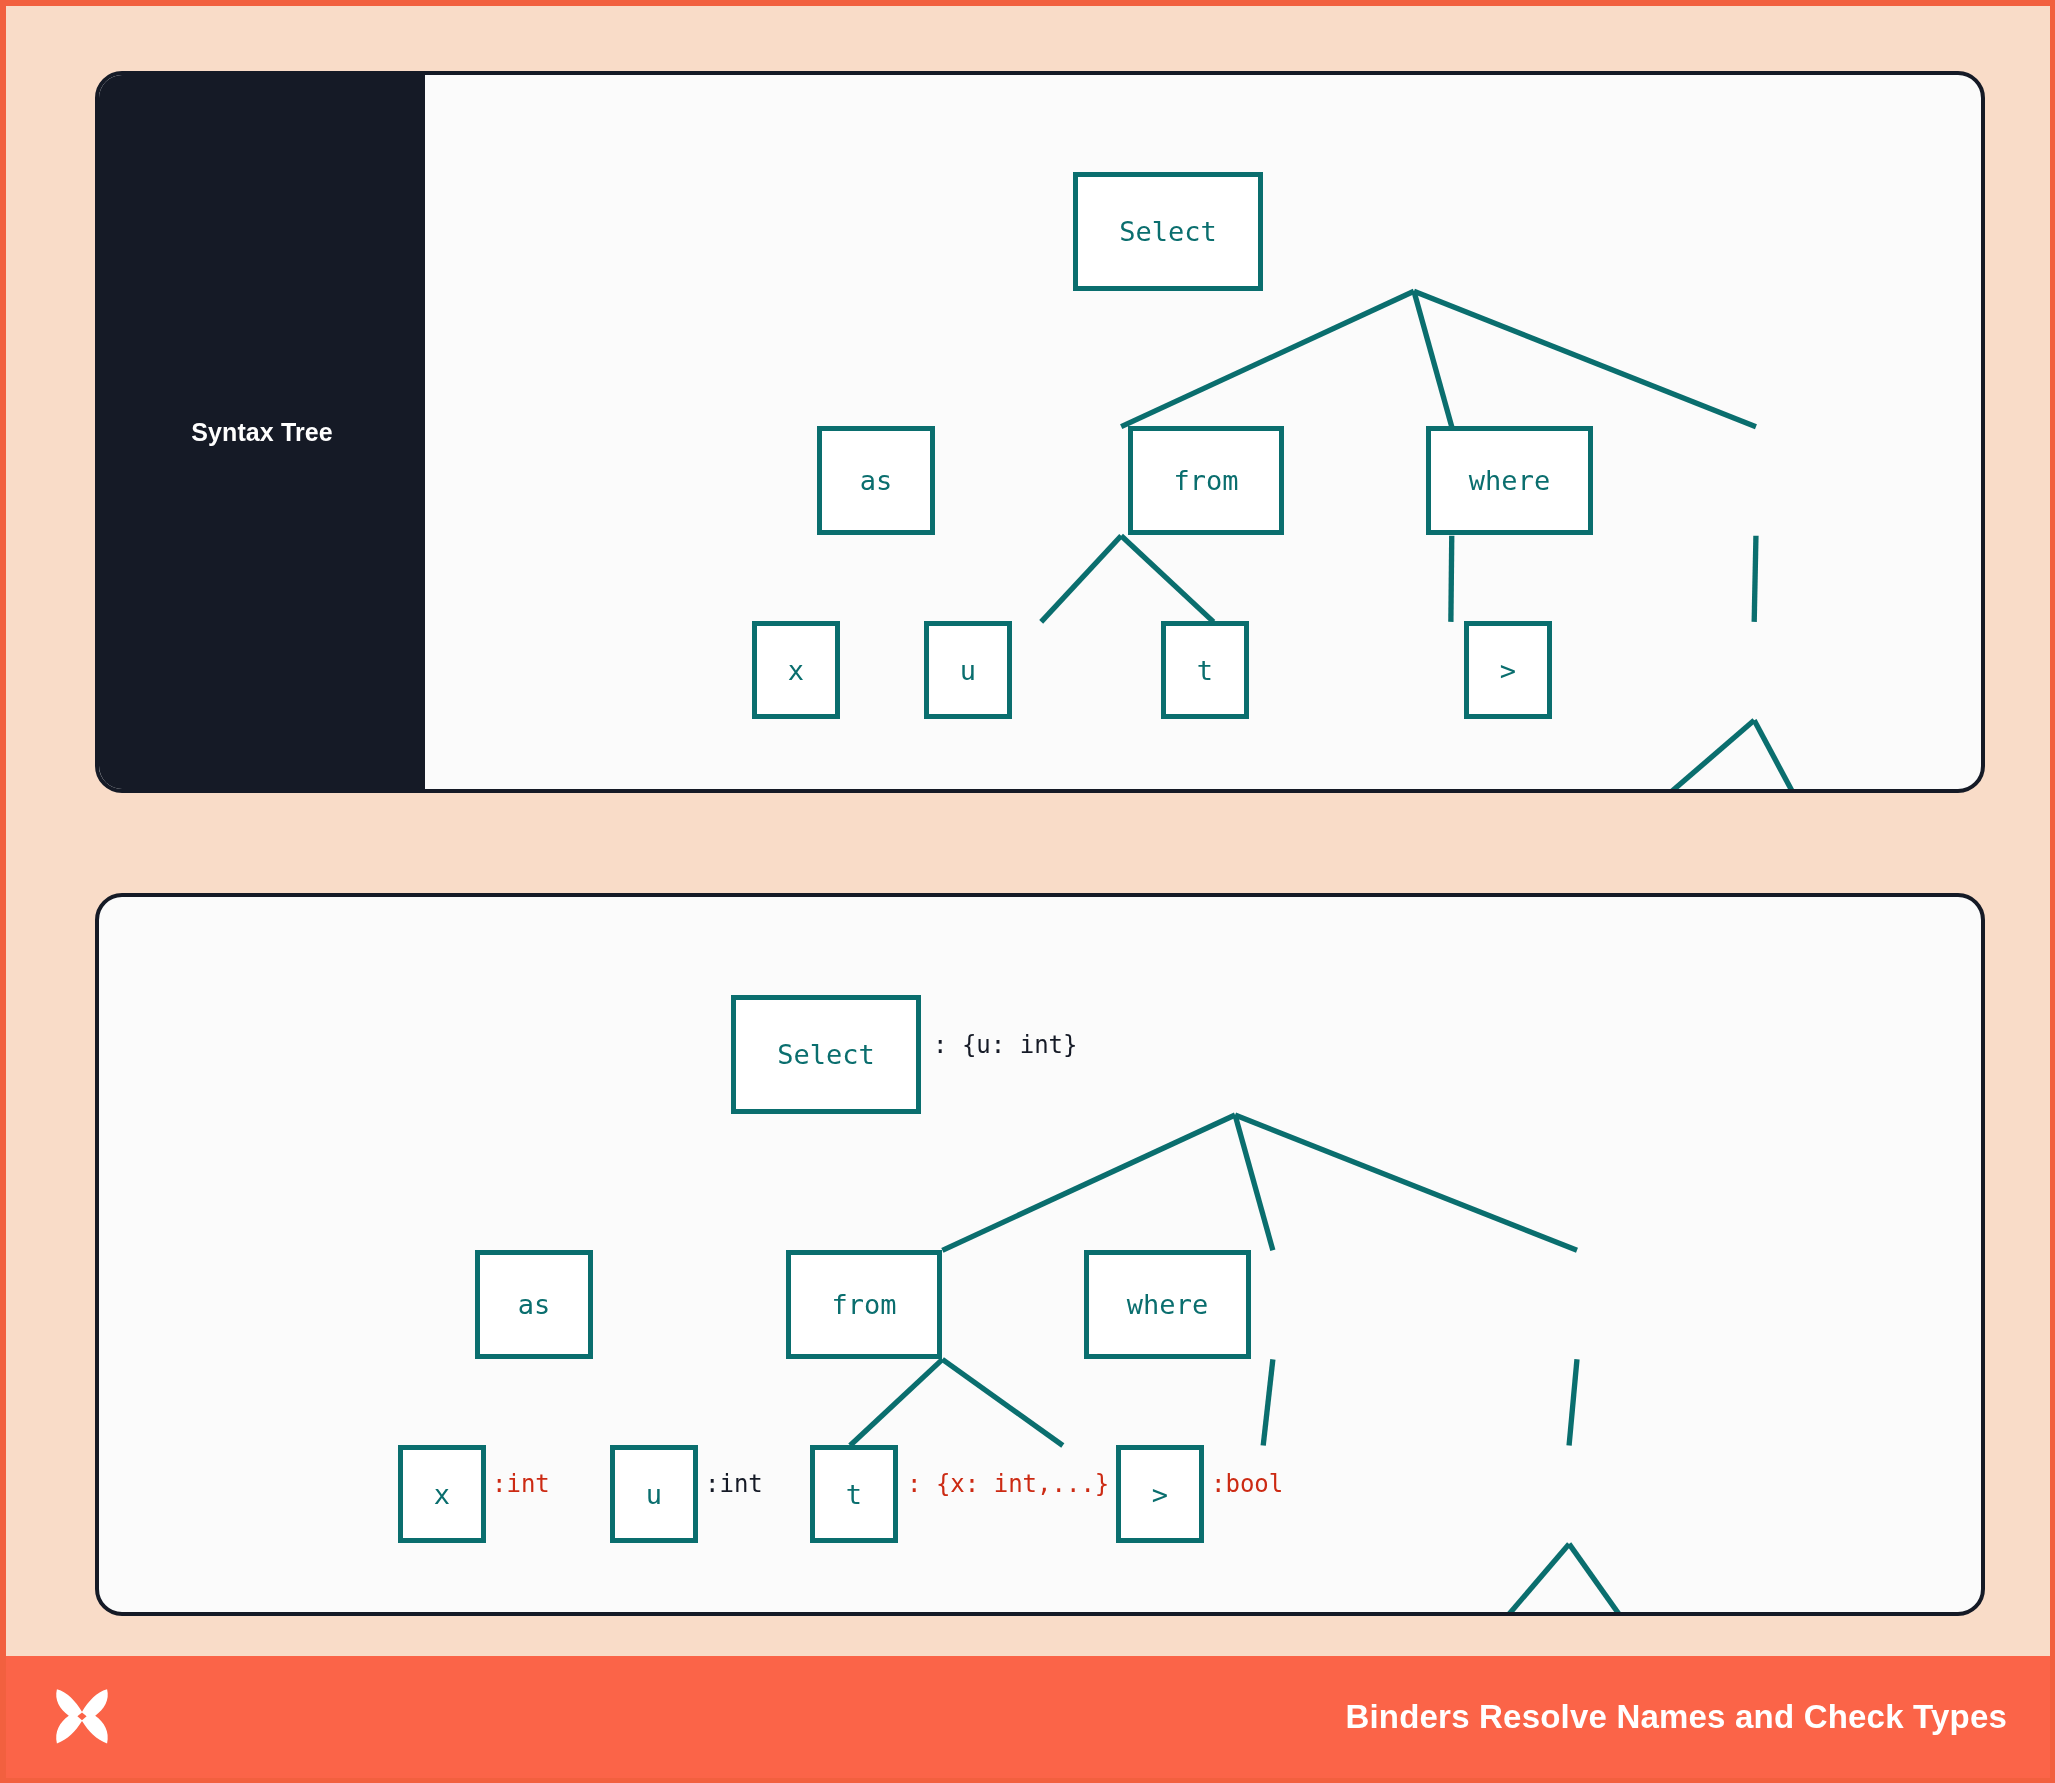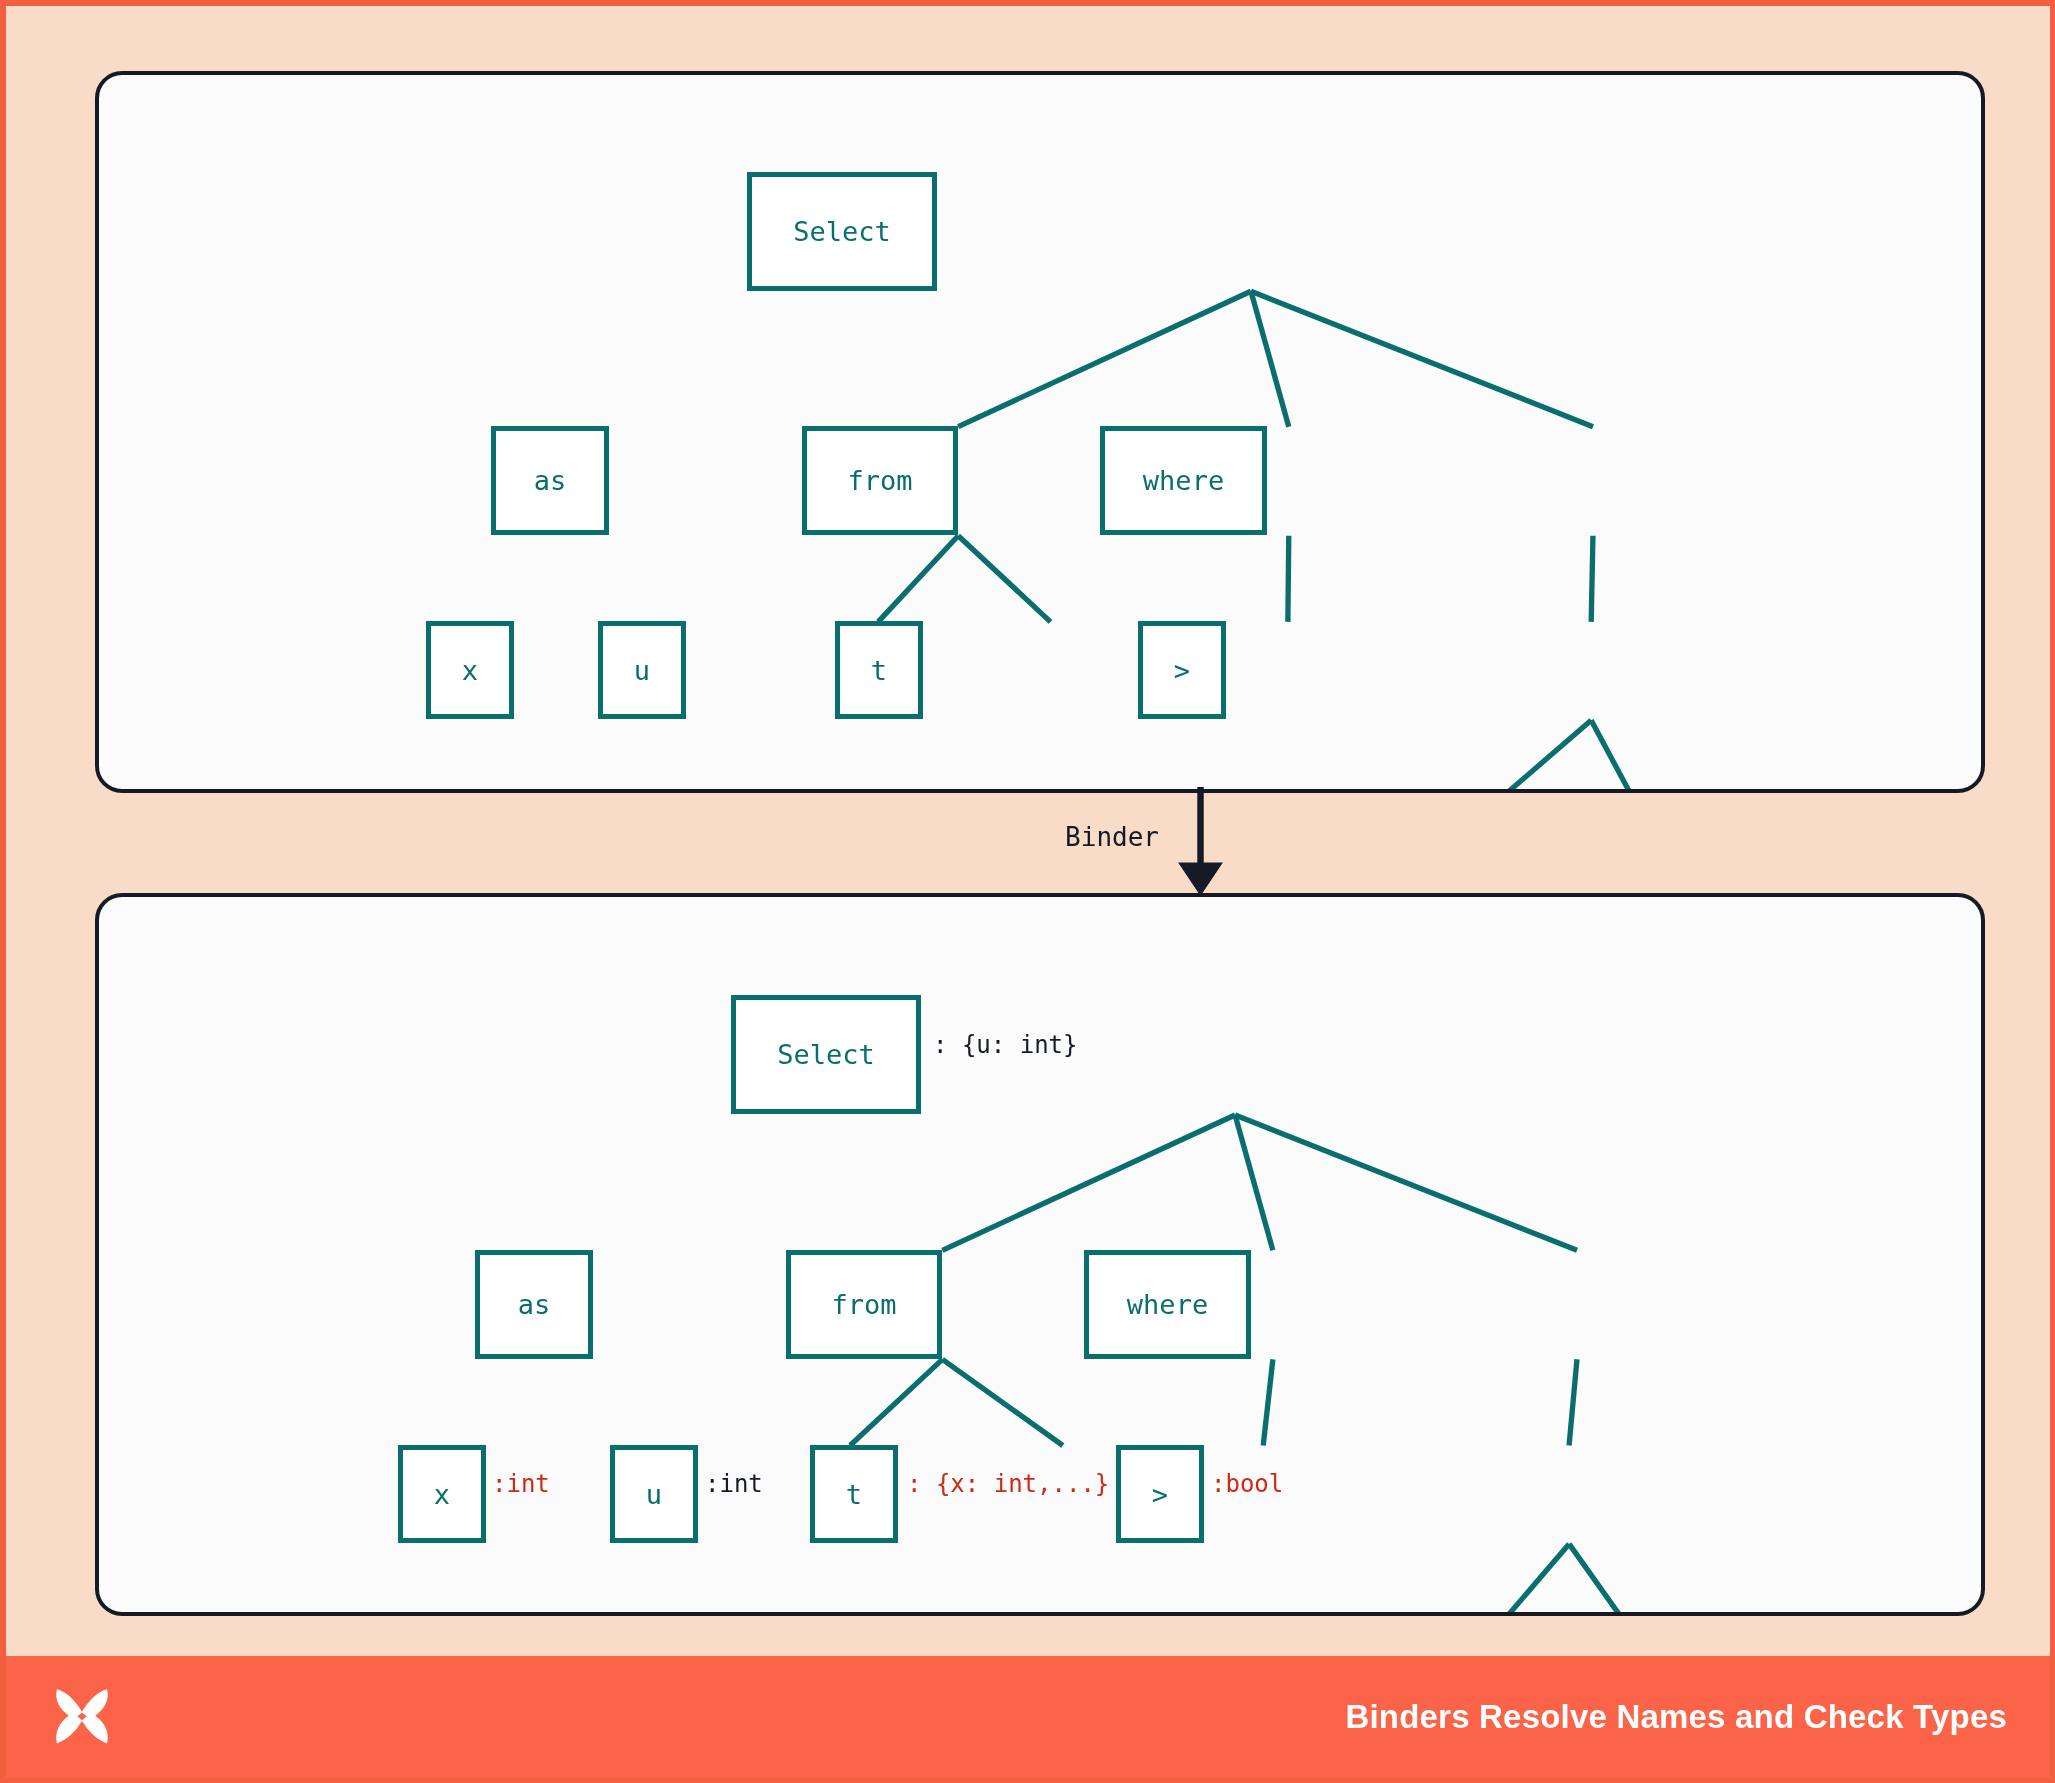--- a/index.html
+++ b/index.html
@@ -131,20 +131,21 @@
     font-weight: bold;
     letter-spacing: 0.2px;
   }
 </style>
 </head>
 <body>
 
 <div id="root">
 
   <div class="panel" id="panel-top">
+    <div class="panel-sidebar">Syntax Tree</div>
     <div class="panel-canvas" id="canvas-top">
       <svg class="tree-svg" id="edges-top" viewBox="0 0 1800 1206" preserveAspectRatio="xMidYMid meet">
           <line x1="1256.3100000000002" y1="365.31" x2="761.8050000000001" y2="594" stroke="#0A6E6E" stroke-width="9"></line>
           <line x1="1256.3100000000002" y1="365.31" x2="1320.1650000000002" y2="594" stroke="#0A6E6E" stroke-width="9"></line>
           <line x1="1256.3100000000002" y1="365.31" x2="1833.9750000000001" y2="594" stroke="#0A6E6E" stroke-width="9"></line>
           <line x1="761.8050000000001" y1="778.1400000000001" x2="626.6700000000001" y2="923.6700000000001" stroke="#0A6E6E" stroke-width="9"></line>
           <line x1="761.8050000000001" y1="778.1400000000001" x2="917.73" y2="923.6700000000001" stroke="#0A6E6E" stroke-width="9"></line>
           <line x1="1320.1650000000002" y1="778.1400000000001" x2="1318.68" y2="923.6700000000001" stroke="#0A6E6E" stroke-width="9"></line>
           <line x1="1833.9750000000001" y1="778.1400000000001" x2="1831.005" y2="923.6700000000001" stroke="#0A6E6E" stroke-width="9"></line>
           <line x1="1831.005" y1="1089.99" x2="1637.9550000000002" y2="1256.3100000000002" stroke="#0A6E6E" stroke-width="9"></line>
@@ -156,27 +157,20 @@
           <div class="node" style="left: 703px; top: 351px; width: 156px; height: 109px;">from</div>
           <div class="node" style="left: 1001px; top: 351px; width: 167px; height: 109px;">where</div>
           <div class="node" style="left: 327px; top: 546px; width: 88px; height: 98px;">x</div>
           <div class="node" style="left: 499px; top: 546px; width: 88px; height: 98px;">u</div>
           <div class="node" style="left: 736px; top: 546px; width: 88px; height: 98px;">t</div>
           <div class="node" style="left: 1039px; top: 546px; width: 88px; height: 98px;">&gt;</div>
         </div>
     </div>
   </div>
 
-  <div id="binder-group">
-    <div id="binder-label">Binder</div>
-    <svg id="binder-arrow" viewBox="0 0 120 185">
-      <line x1="60" y1="0" x2="60" y2="140" stroke="#151A26" stroke-width="11"></line>
-      <polygon points="22,128 98,128 60,185" fill="#151A26"></polygon>
-    </svg>
-  </div>
 
   <div class="panel" id="panel-bottom">
     <div class="panel-canvas" id="canvas-bottom">
       <svg class="tree-svg" id="edges-bottom" viewBox="0 0 1800 1208" preserveAspectRatio="xMidYMid meet">
           <line x1="1229.5800000000002" y1="368.28000000000003" x2="735.075" y2="596.97" stroke="#0A6E6E" stroke-width="9"></line>
           <line x1="1229.5800000000002" y1="368.28000000000003" x2="1293.4350000000002" y2="596.97" stroke="#0A6E6E" stroke-width="9"></line>
           <line x1="1229.5800000000002" y1="368.28000000000003" x2="1807.2450000000001" y2="596.97" stroke="#0A6E6E" stroke-width="9"></line>
           <line x1="735.075" y1="781.11" x2="579.1500000000001" y2="926.6400000000001" stroke="#0A6E6E" stroke-width="9"></line>
           <line x1="735.075" y1="781.11" x2="938.5200000000001" y2="926.6400000000001" stroke="#0A6E6E" stroke-width="9"></line>
           <line x1="1293.4350000000002" y1="781.11" x2="1277.1000000000001" y2="926.6400000000001" stroke="#0A6E6E" stroke-width="9"></line>

